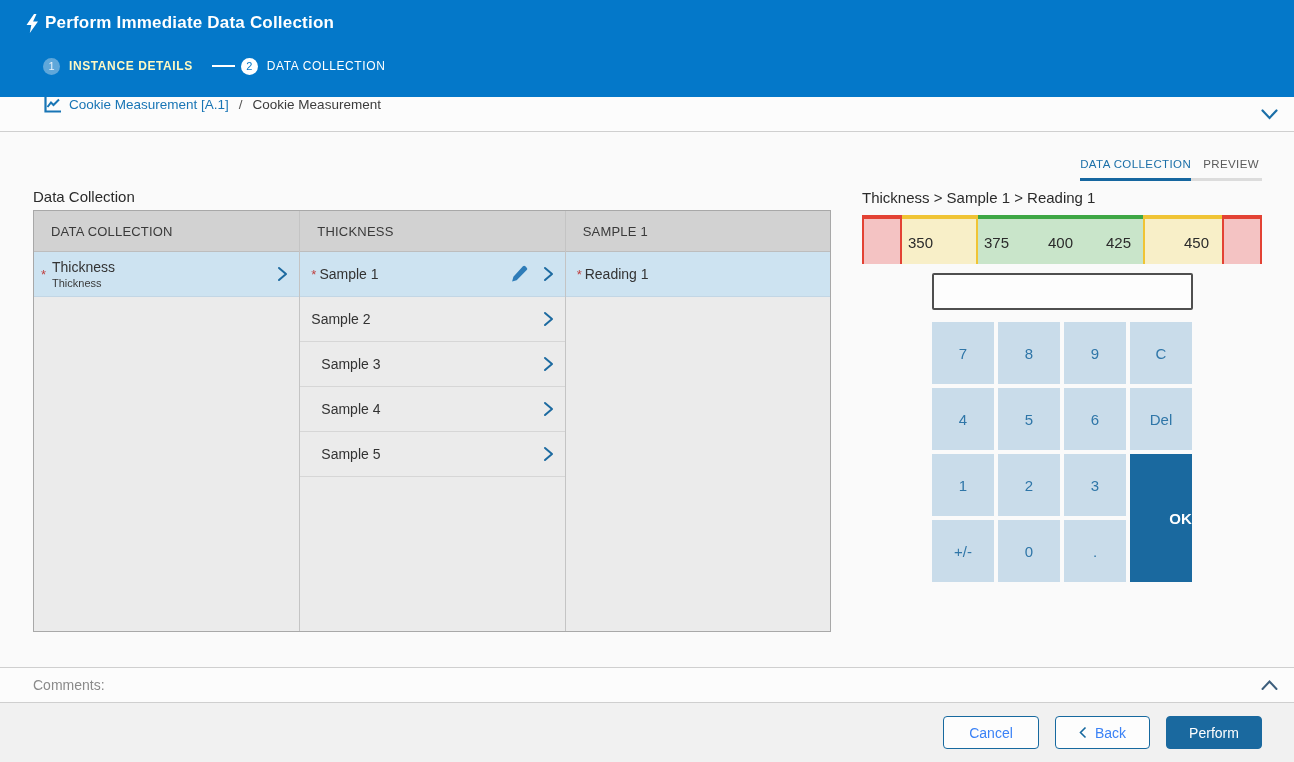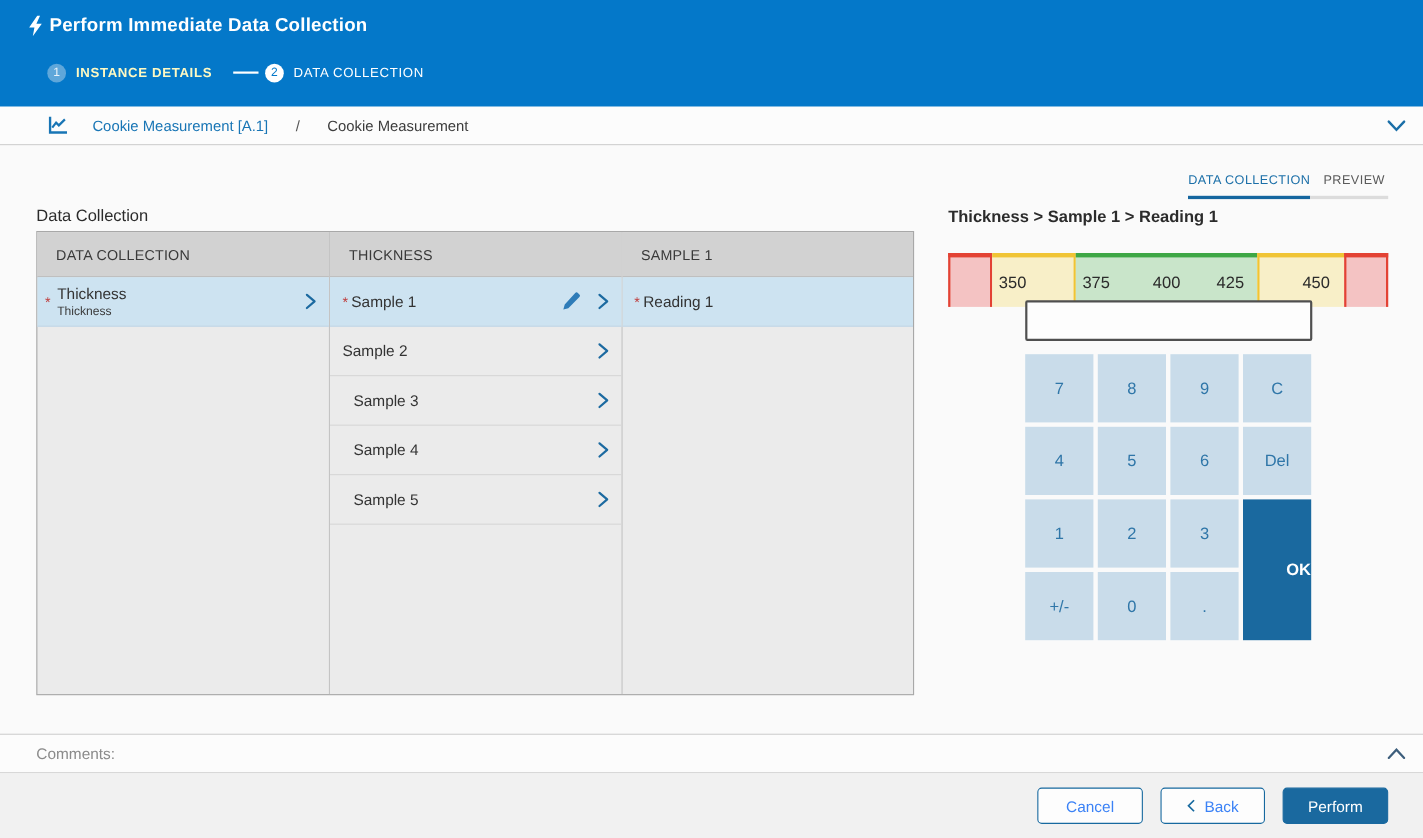--- a/index.html
+++ b/index.html
@@ -16,21 +16,21 @@
   .step-circle { width:17px; height:17px; border-radius:50%; display:flex; align-items:center; justify-content:center; font-size:11px; }
   .step.inactive .step-circle { background:#5FA7DA; color:#E8F2FA; }
   .step.inactive .step-label { color:#fef9c3;font-weight:bold; }
   .step.active .step-circle { background:#fff; color:#0478C9; }
   .step.active .step-label { color:#fff; }
   .step-label { font-size:12px; letter-spacing:0.6px; }
   .step-line { width:23px; height:2px; background:#fff; margin:0 6px 0 19px; }
 
   
   .breadcrumb-bar { position:absolute; top:97px; left:0; width:100%; height:35px; background:#FCFCFC;
-    border-bottom:1px solid #CFCFCF; display:flex; align-items:center; padding:0 16px 0 44px;gap:15px; }
+    border-bottom:1px solid #CFCFCF; display:flex; padding:0 16px 0 44px; }
   .crumb-link { color:#1875B5; font-size:13.5px; margin-left:8px; cursor:pointer; }
   .crumb-sep { color:#555; margin:0 10px; font-size:13.5px; }
   .crumb-current { color:#3C3C3C; font-size:13.5px; }
   .crumb-expander { margin-left:auto; display:flex; align-items:center; cursor:pointer; }
 
   
   .section-title { position:absolute; left:33px; top:188px; font-size:15px; color:#2B2B2B; }
 
   
   .dc-table { position:absolute; left:33px; top:210px; width:798px; height:422px; background:#EBEBEB;
@@ -48,23 +48,23 @@
   .row-label { font-size:14px; color:#333; }
   .sub-label { font-size:11px; color:#3A3A3A; margin-top:2px; }
   .chev { position:absolute; right:11px; top:50%; transform:translateY(-50%); display:flex; }
   .pencil { position:absolute; right:37px; top:50%; transform:translateY(-50%); display:flex; cursor:pointer; }
 
   
   .tabs { position:absolute; left:862px; top:158px; width:400px; display:flex; justify-content:flex-end; }
   .tab { font-size:11.5px; letter-spacing:0.4px; padding-bottom:8px; cursor:pointer; }
   .tab.active { color:#1B6FA8; border-bottom:3px solid #15669F; }
   .tab.idle { color:#5A5A5A; border-bottom:3px solid #DCDCDC; padding-left:12px; padding-right:3px; }
-  .path-title { position:absolute; left:862px; top:189px; font-size:15px; color:#2B2B2B;font-weight:bold; }
-
-  .scale { position:absolute; left:862px; top:230px; width:400px; height:49px; display:flex; }
+  .path-title { position:absolute; left:862px; top:189px; font-size:15px; color:#2B2B2B; }
+
+  .scale { position:absolute; left:862px; top:215px; width:400px; height:49px; display:flex; }
   .seg { height:100%; }
   .seg.red { background:#F4C3C3; border-top:4px solid #E34234; }
   .seg.red.edge-l { flex:0 0 40px; border-left:2px solid #E34234; border-right:2px solid #E34234; }
   .seg.red.edge-r { flex:0 0 40px; border-left:2px solid #E34234; border-right:2px solid #E34234; }
   .seg.yellow { background:#F8EFC8; border-top:4px solid #F0C435; }
   .seg.yellow.yl { flex:0 0 76px; border-right:2px solid #F0C435; }
   .seg.yellow.yr { flex:0 0 79px; border-left:2px solid #F0C435; }
   .seg.green { flex:0 0 165px; background:#C9E5CA; border-top:4px solid #3EA745; }
   .scale-label { position:absolute; top:19px; font-size:15px; color:#2B2B2B; }
 

